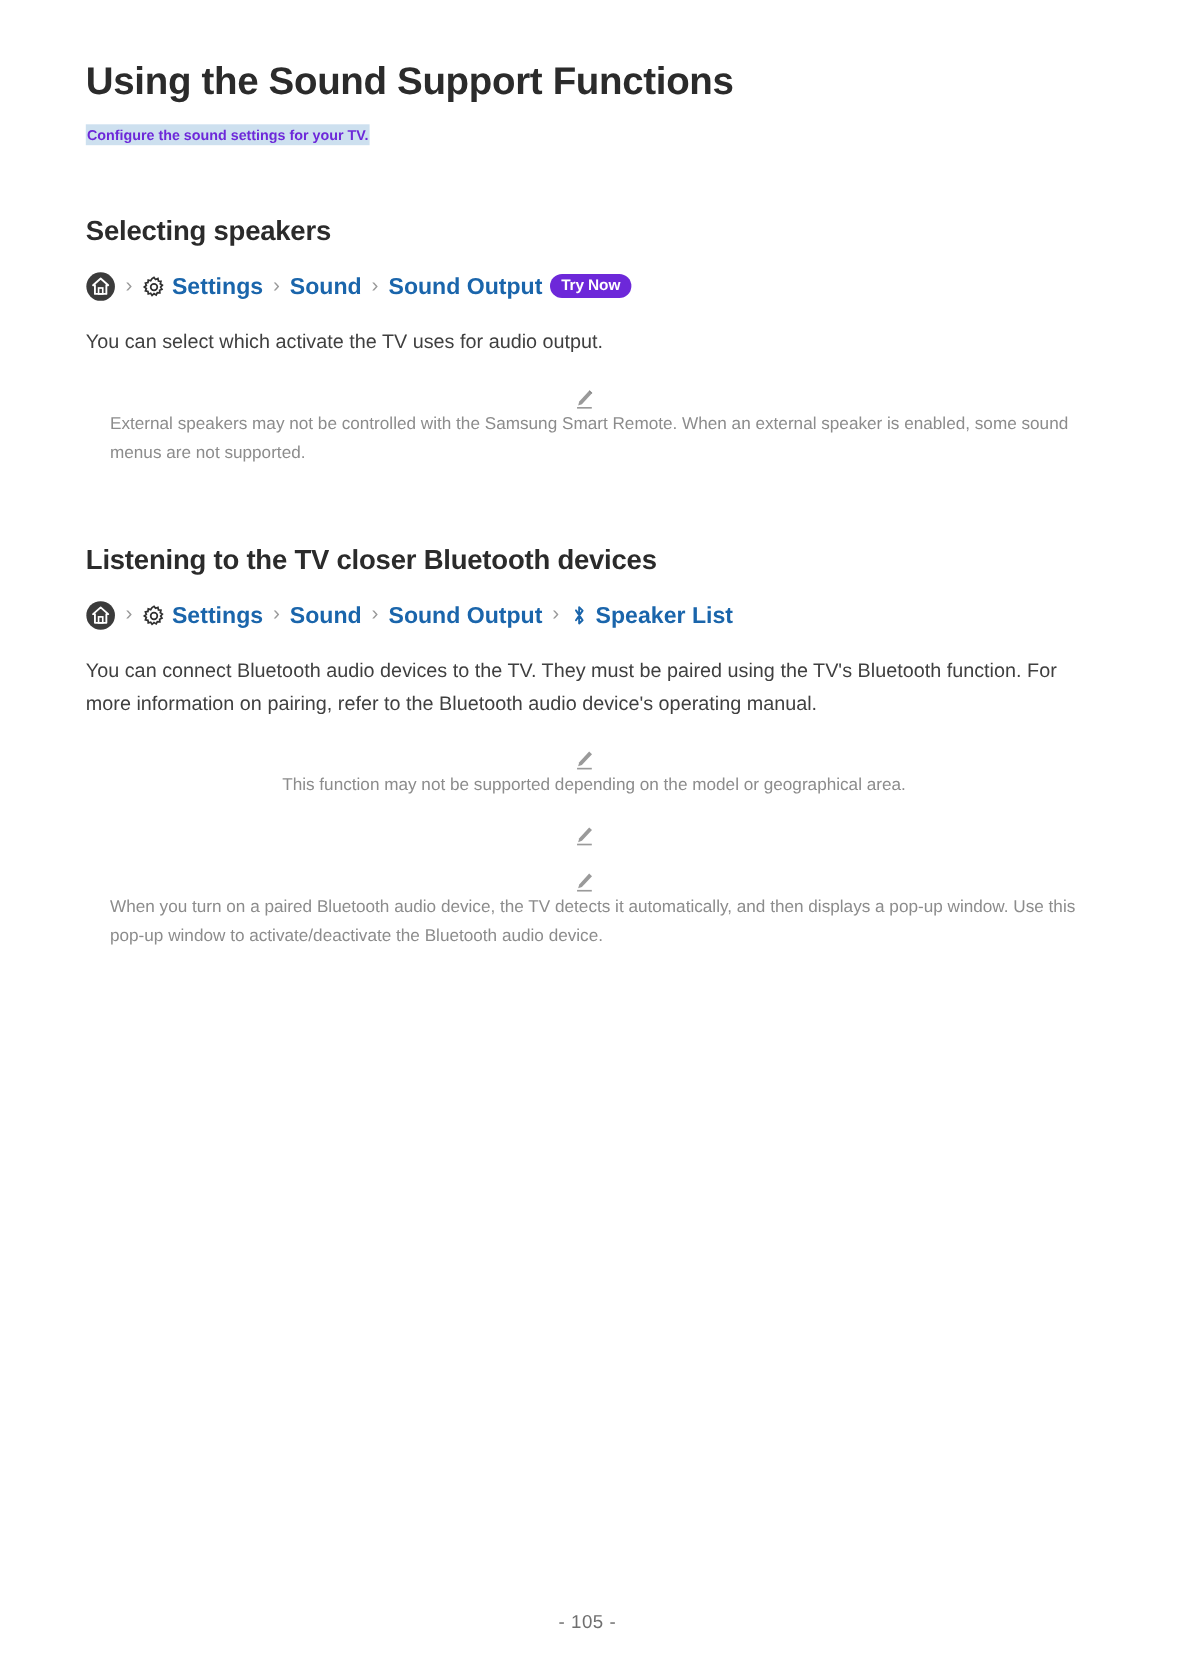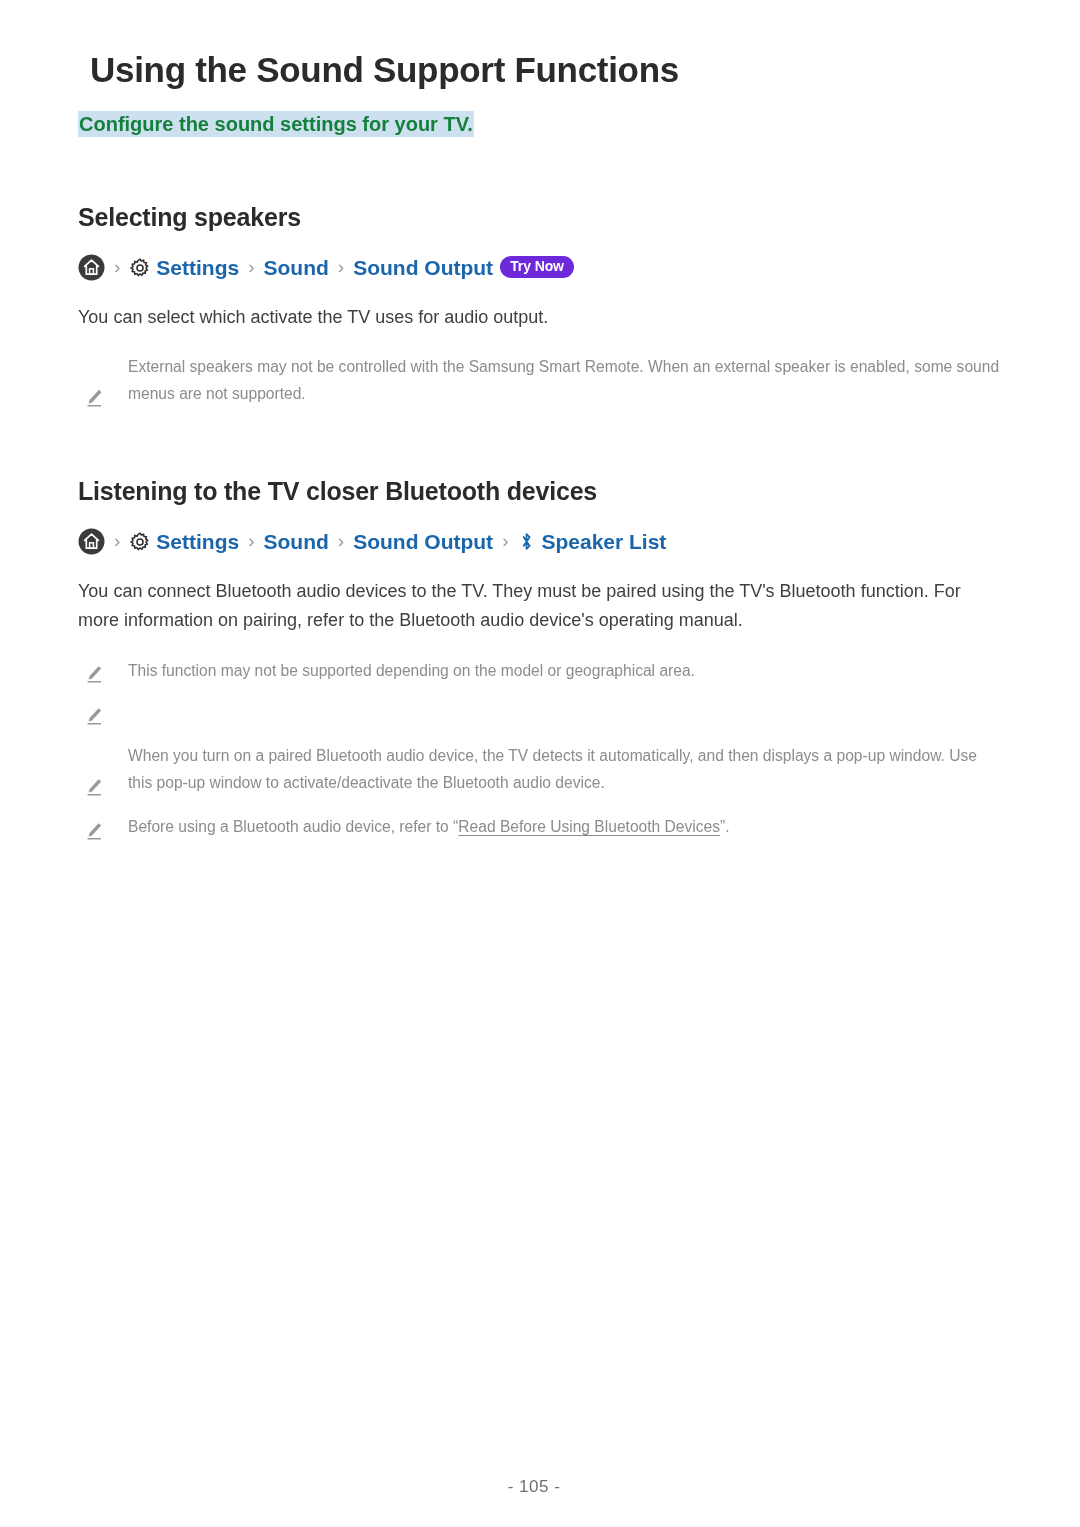--- a/index.html
+++ b/index.html
@@ -22,32 +22,32 @@
     box-sizing: border-box;
     padding: 0 78px;
   }
 
   
   .doc-title {
     font-size: 35px;
     font-weight: 700;
     color: #2b2b2b;
     letter-spacing: -0.3px;
-    margin: 12px;
-    padding-top: 37px;
+    margin: 0;
+    padding-top: 53px;
     line-height: 1.2;
   }
   .doc-subtitle-row {
     margin-top: 18px;
   }
   .doc-subtitle {
     display: inline;
-    font-size: 20px;
+    font-size: 13px;
     font-weight: 600;
-    color: #15803d;
+    color: #6d28d9;
     background: #cde0ef;
     line-height: 1.55;
     padding: 2px 1px;
   }
 
   
   .section-heading {
     font-size: 25px;
     font-weight: 700;
     color: #2b2b2b;
@@ -123,22 +123,23 @@
   .notes {
     margin: 0;
     padding: 0;
     list-style: none;
   }
   .notes-sec1 { margin-top: 22px; }
   .notes-sec2 { margin-top: 22px; }
 
   .note {
     display: flex;
-    align-items: flex-end;
+    align-items: center;
     margin-bottom: 17px;
+    flex-direction: column;
   }
   .note:last-child { margin-bottom: 0; }
   .note-icon {
     flex: 0 0 auto;
     width: 22px;
     margin-right: 22px;
     margin-left: 6px;
     padding-top: 5px;
   }
   .note-icon svg { display: block; }
@@ -296,27 +297,18 @@
       <span class="note-icon">
         <svg width="20" height="20" viewBox="0 0 20 20">
           <path d="M14.6 2.2 L17.2 4.6 L8.0 14.4 L4.6 15.6 L5.6 12.0 Z" fill="#9a9a9a"></path>
           <rect x="3.6" y="17.0" width="13.4" height="1.5" fill="#9a9a9a"></rect>
         </svg>
       </span>
       <span class="note-text">When you turn on a paired Bluetooth audio device, the TV detects it automatically, and then displays a pop-up window. Use this pop-up window to activate/deactivate the Bluetooth audio device.</span>
     </li>
 
 
-    <li class="note">
-      <span class="note-icon">
-        <svg width="20" height="20" viewBox="0 0 20 20">
-          <path d="M14.6 2.2 L17.2 4.6 L8.0 14.4 L4.6 15.6 L5.6 12.0 Z" fill="#9a9a9a"></path>
-          <rect x="3.6" y="17.0" width="13.4" height="1.5" fill="#9a9a9a"></rect>
-        </svg>
-      </span>
-      <span class="note-text"><span>Before using a Bluetooth audio device, refer to “</span><span class="note-underline">Read Before Using Bluetooth Devices</span><span>”.</span></span>
-    </li>
 
   </ul>
 
   <div class="page-number">- 105 -</div>
 
 </div>
 
 </body></html>

